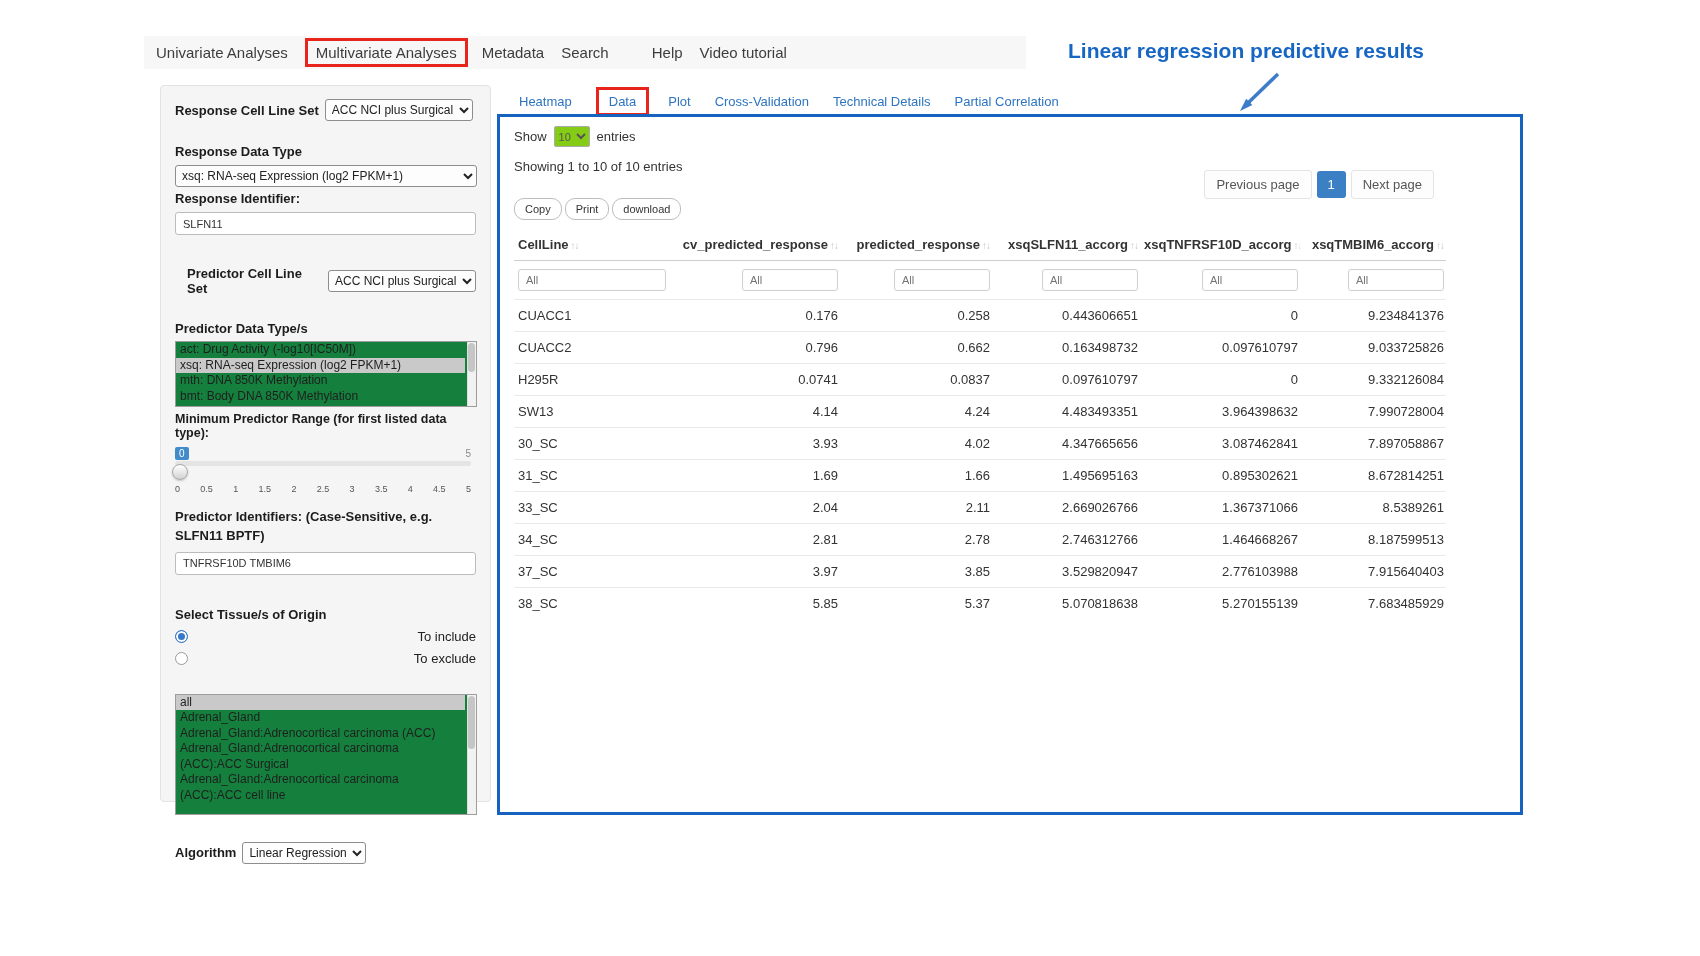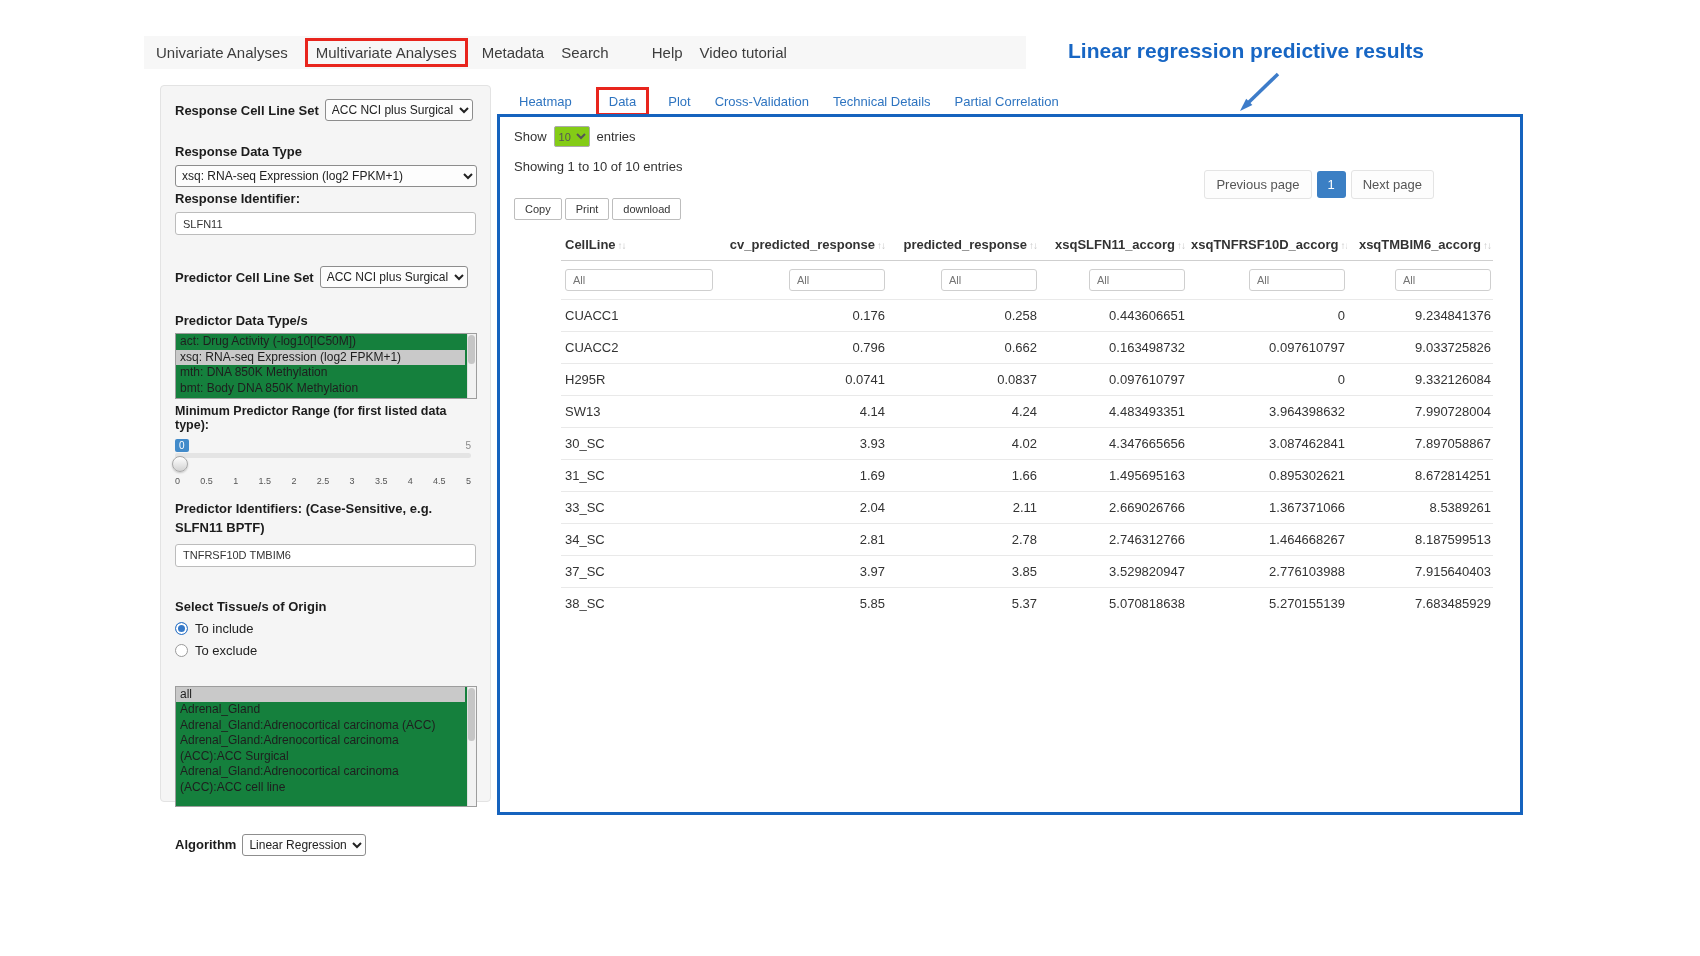--- a/index.html
+++ b/index.html
@@ -27,38 +27,38 @@
   .lb-option{font-size:12px;line-height:15.5px;padding:0 2px 0 4px;color:#1e1e1e;cursor:default;}
   .lb-option.selected{background:#c9c9c9;}
 
   .slider{position:relative;width:296px;height:52px;margin-top:7px;}
   .slider-track{position:absolute;top:14px;left:0;right:0;height:5px;background:#e4e4e4;border-radius:3px;}
   .slider-badge{position:absolute;top:0;left:0;background:#428bca;color:#fff;font-size:10px;line-height:13px;padding:0 4px;border-radius:2px;}
   .slider-max{position:absolute;top:1px;right:0;font-size:10px;color:#8a8a8a;}
   .slider-handle{position:absolute;top:17px;left:-3px;width:16px;height:16px;border-radius:50%;background:linear-gradient(#ffffff,#d2d2d2);border:1px solid #a8a8a8;box-shadow:0 1px 2px rgba(0,0,0,.2);}
   .slider-ticks{position:absolute;top:37px;left:0;right:0;display:flex;justify-content:space-between;font-size:9px;color:#555;}
 
-  .radio-row{display:flex;align-items:center;gap:7px;margin-top:7px;font-size:13px;color:#222;cursor:pointer;}
+  .radio-row{display:flex;align-items:center;gap:7px;margin-top:7px;font-size:13px;color:#222;cursor:pointer;justify-content:space-between;}
   .radio{width:13px;height:13px;border-radius:50%;border:1px solid #9a9a9a;background:#fff;flex:0 0 13px;}
   .radio.checked{background:#3579c8;border-color:#3579c8;box-shadow:inset 0 0 0 2px #fff;}
 
   
   .tabs-row{position:absolute;left:519px;top:87px;display:flex;align-items:center;}
   .tab{font-size:13px;color:#2e74c0;cursor:pointer;margin-right:24px;white-space:nowrap;}
   .tab.red-boxed{border:3px solid #e8251d;padding:4px 10px;margin-right:19px;}
   .results-panel{position:absolute;left:497px;top:114px;width:1026px;height:701px;border:3px solid #1563be;background:#fff;padding:9px 14px;}
   .show-row{display:flex;align-items:center;gap:7px;font-size:13px;color:#333;}
   select.show-select{width:36px;height:21px;font-size:11px;color:#555;border:1px solid #ababab;border-radius:2px;background:#84cc16;font-family:inherit;}
   .showing-text{margin-top:12px;font-size:13px;color:#333;}
   .pagination{position:absolute;top:53px;right:86px;display:flex;align-items:center;gap:5px;font-size:13px;}
   .page-btn{color:#555;padding:6px 11px;border:1px solid #e4e4e4;border-radius:3px;background:#fdfdfd;cursor:pointer;}
   .page-current{background:#3b7fc4;color:#fff;padding:6px 11px;border-radius:3px;cursor:pointer;}
   .export-row{margin-top:24px;display:flex;gap:3px;}
-  .export-btn{font-size:11px;color:#333;border:1px solid #bdbdbd;background:#fff;padding:4px 10px;border-radius:2px;cursor:pointer;font-family:inherit;}
-  table.data-table{margin-top:9px;width:932px;border-collapse:collapse;font-size:13px;color:#333;table-layout:fixed;margin-left:47px;}
+  .export-btn{font-size:11px;color:#333;border:1px solid #bdbdbd;background:#fff;padding:4px 10px;border-radius:10px;cursor:pointer;font-family:inherit;}
+  table.data-table{margin-top:9px;width:932px;border-collapse:collapse;font-size:13px;color:#333;table-layout:fixed;}
   .data-table th{font-weight:bold;text-align:right;padding:8px 2px 8px 4px;border-bottom:1px solid #cfcfcf;white-space:nowrap;overflow:hidden;}
   .data-table th.col-0{text-align:left;}
   .sort-icon{color:#c6c6c6;font-size:10px;margin-left:2px;letter-spacing:-1px;}
   .filter-cell{padding:5px 4px 9px 2px;text-align:left;}
   .filter-cell input{width:96px;height:22px;border:1px solid #cfcfcf;border-radius:3px;font-size:11px;padding:2px 7px;color:#444;font-family:inherit;}
   .filter-cell.col-0 input{width:148px;}
   .data-table td{padding:8px 2px 8px 4px;border-top:1px solid #e9e9e9;text-align:right;overflow:hidden;white-space:nowrap;}
   .data-table td.col-0{text-align:left;}
 </style>
 </head>
@@ -84,21 +84,21 @@
     <span class="sb-label">Response Cell Line Set</span>
     <select class="sb-select"><option>ACC NCI plus Surgical</option></select>
   </div>
 
   <div class="sb-label" style="margin-top:23px;">Response Data Type</div>
   <select class="sb-select" style="width:302px;margin-top:6px;"><option>xsq: RNA-seq Expression (log2 FPKM+1)</option></select>
 
   <div class="sb-label" style="margin-top:4px;">Response Identifier:</div>
   <input class="sb-input" style="margin-top: 6px;" value="SLFN11">
 
-  <div class="inline-row" style="margin-top:31px;">
+  <div class="inline-row" style="margin-top:31px;margin-left:12px;">
     <span class="sb-label">Predictor Cell Line Set</span>
     <select class="sb-select"><option>ACC NCI plus Surgical</option></select>
   </div>
 
   <div class="sb-label" style="margin-top:25px;">Predictor Data Type/s</div>
   <div class="listbox" style="margin-top:5px;height:66px;">
     <div class="lb-scroll">
         <div class="lb-thumb"></div>
       </div>
   <div class="lb-option">act: Drug Activity (-log10[IC50M])</div>

